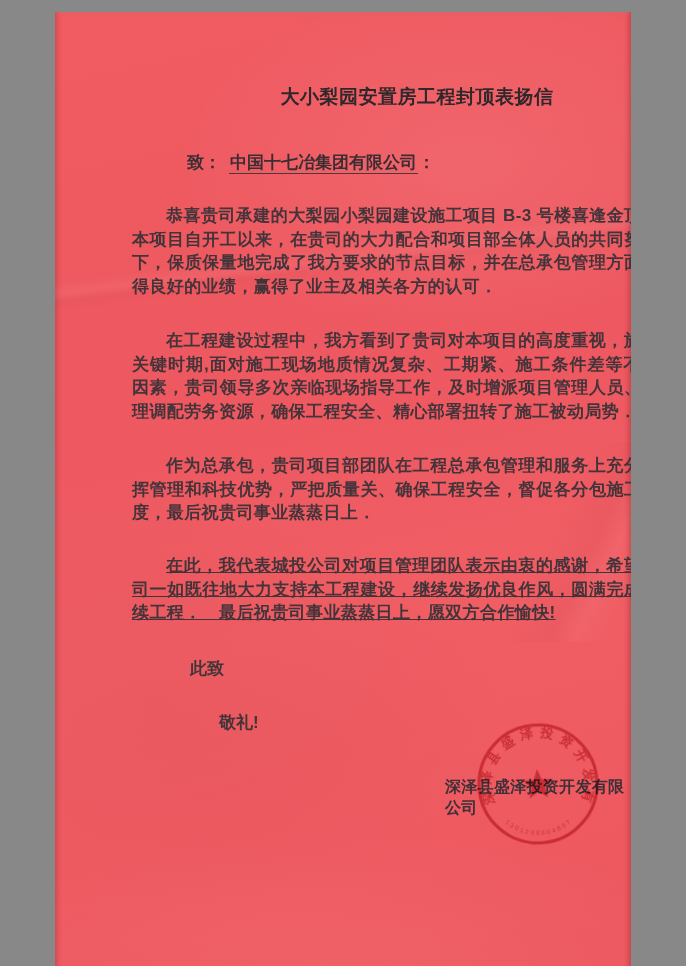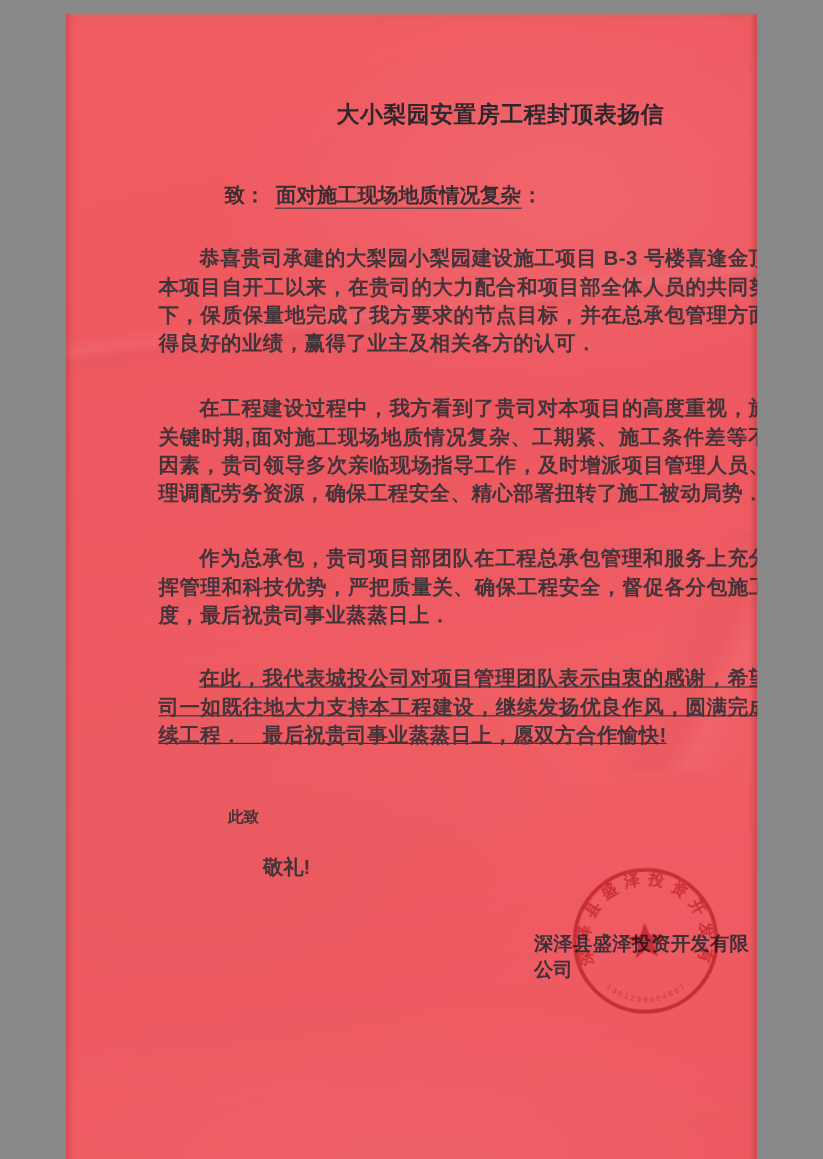--- a/index.html
+++ b/index.html
@@ -82,23 +82,23 @@
     text-indent: 2em;
     color: #43343a;
   }
   .para-1 { top: 192px; }
   .para-2 { top: 317px; }
   .para-3 { top: 442px; }
   .para-4 { top: 542px; text-decoration: underline; }
 
   .closing-respect {
     position: absolute;
-    top: 660px;
+    top: 645px;
     left: 135px;
-    font-size: 13px;
+    font-size: 17px;
     font-weight: 600;
     color: #43343a;
   }
   .closing-salute {
     position: absolute;
     top: 699px;
     left: 164px;
     font-size: 17px;
     font-weight: 600;
     color: #43343a;
@@ -133,21 +133,21 @@
 <body>
 
 <div class="page">
 
   <div class="crease crease-1"></div>
   <div class="crease crease-2"></div>
 
   <div class="title">大小梨园安置房工程封顶表扬信</div>
 
   <div class="salutation">
-    <span>致：</span><span class="company">面对施工现场地质情况复杂</span><span>：</span>
+    <span>致：</span><span class="company">中国十七冶集团有限公司</span><span>：</span>
   </div>
 
   <div class="body-text">
     <p class="para-1">恭喜贵司承建的大梨园小梨园建设施工项目 B-3 号楼喜逢金顶．本项目自开工以来，在贵司的大力配合和项目部全体人员的共同努力下，保质保量地完成了我方要求的节点目标，并在总承包管理方面取得良好的业绩，赢得了业主及相关各方的认可．</p>
     <p class="para-2">在工程建设过程中，我方看到了贵司对本项目的高度重视，施工关键时期,面对施工现场地质情况复杂、工期紧、施工条件差等不利因素，贵司领导多次亲临现场指导工作，及时增派项目管理人员、合理调配劳务资源，确保工程安全、精心部署扭转了施工被动局势．</p>
     <p class="para-3">作为总承包，贵司项目部团队在工程总承包管理和服务上充分发挥管理和科技优势，严把质量关、确保工程安全，督促各分包施工进度，最后祝贵司事业蒸蒸日上．</p>
     <p class="para-4">在此，我代表城投公司对项目管理团队表示由衷的感谢，希望贵司一如既往地大力支持本工程建设，继续发扬优良作风，圆满完成后续工程．　最后祝贵司事业蒸蒸日上，愿双方合作愉快!</p>
   </div>
 
   <div class="closing-respect">此致</div>

